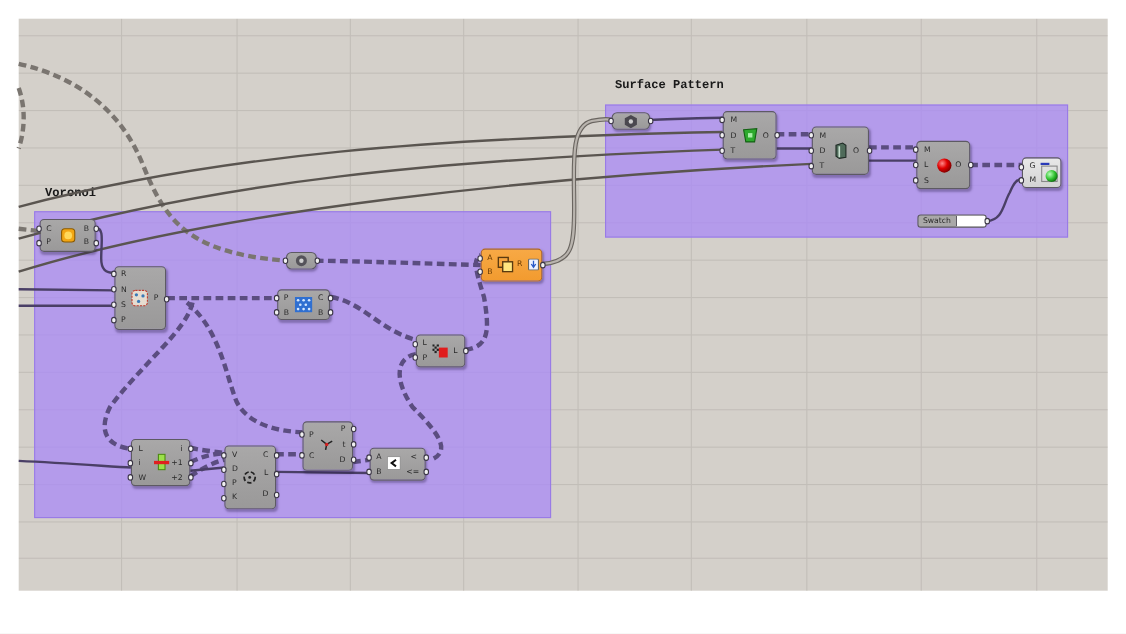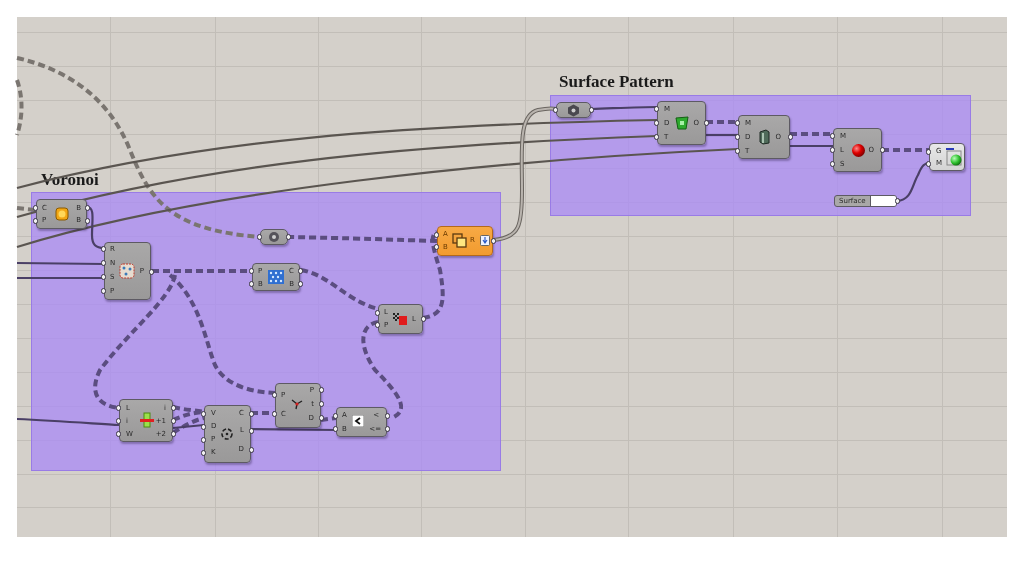--- a/index.html
+++ b/index.html
@@ -8,22 +8,22 @@
     position:absolute; left:17px; top:17px; width:990px; height:520px;
     background:#d4d0ca; overflow:hidden;
   }
   .gridline-h { position:absolute; left:0; width:100%; height:1px; background:#c2beb8; }
   .gridline-v { position:absolute; top:0; height:100%; width:1px; background:#c2beb8; }
   .group {
     position:absolute; background:rgba(170,140,245,0.78);
     border:1px solid rgba(150,120,230,0.9);
   }
   .group-title {
-    position:absolute; font-weight:bold; font-size:17px; color:#1a1a1a;
-    font-family:Liberation Serif, serif; white-space:nowrap;
+    position:absolute; font-weight:bold; font-size:11px; color:#1a1a1a;
+    font-family:Liberation Mono, monospace; white-space:nowrap;
   }
   svg#wires { position:absolute; left:0; top:0; width:1024px; height:576px; pointer-events:none; }
   svg#wires path { fill:none; }
   .w-solid { stroke:#4a3f66; stroke-width:2.2; }
   .w-solid-grey { stroke:#5a5550; stroke-width:2.2; }
   .w-data { stroke:#5b4d80; stroke-width:4; stroke-dasharray:7 4; }
   .w-data-grey { stroke:#7a7570; stroke-width:4; stroke-dasharray:7 4; }
   .w-outline { stroke:#6a6560; stroke-width:4; }
   .w-inner { stroke:#b9b4ae; stroke-width:2; }
 
@@ -385,16 +385,16 @@
           <stop offset="1" stop-color="#0e6a0e"></stop>
         </radialGradient>
       </defs>
       <circle cx="11" cy="13" r="5.5" fill="url(#rg2)"></circle>
     </svg>
   <span class="pin" style="left:-4px;top:5px"></span>
   <span class="pin" style="left:-4px;top:17px"></span>
 </div>
 
 <div class="swatch-node" style="left:834px;top:195px;width:63px">
-  <span class="swatch-label">Surface</span>
+  <span class="swatch-label">Swatch</span>
   <span class="swatch-color" style="background: rgb(255, 255, 255);"></span>
 </div>
 <span class="pin" style="left:895px;top:198px"></span>
 
 </body></html>

